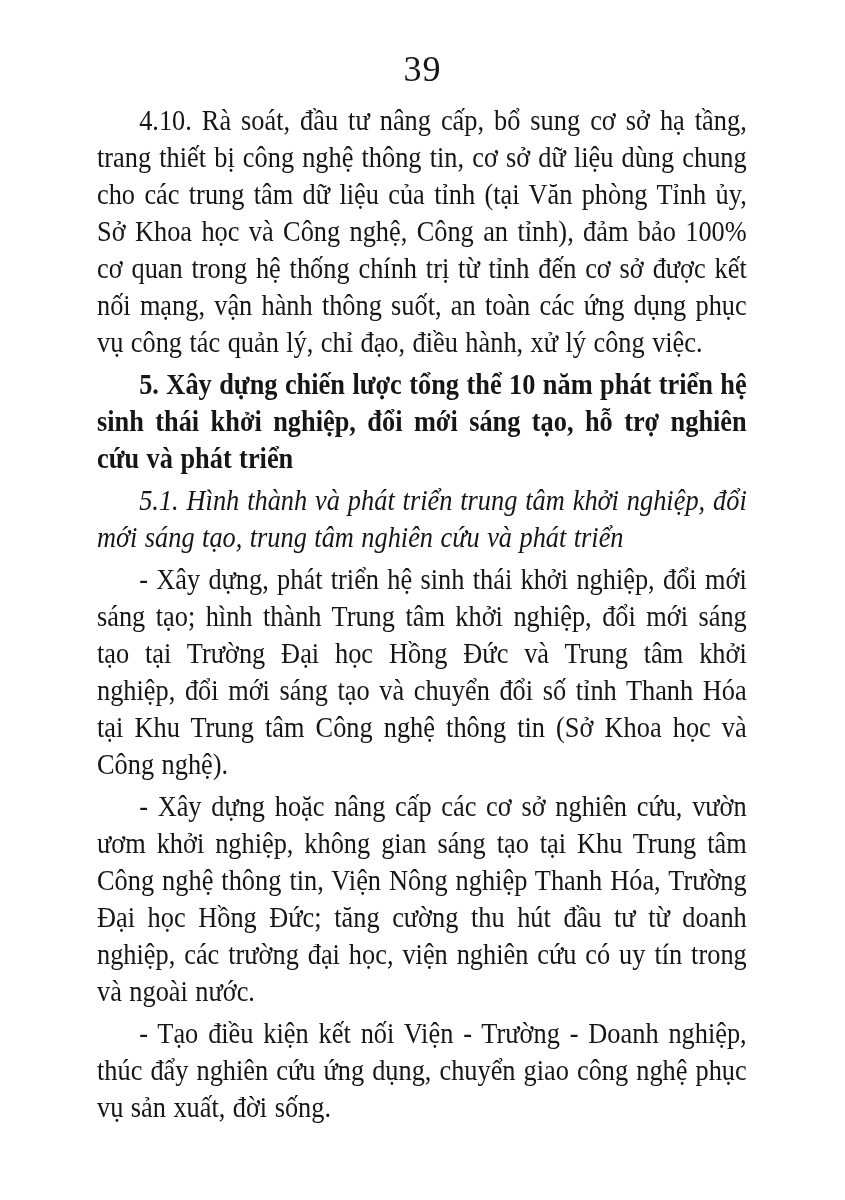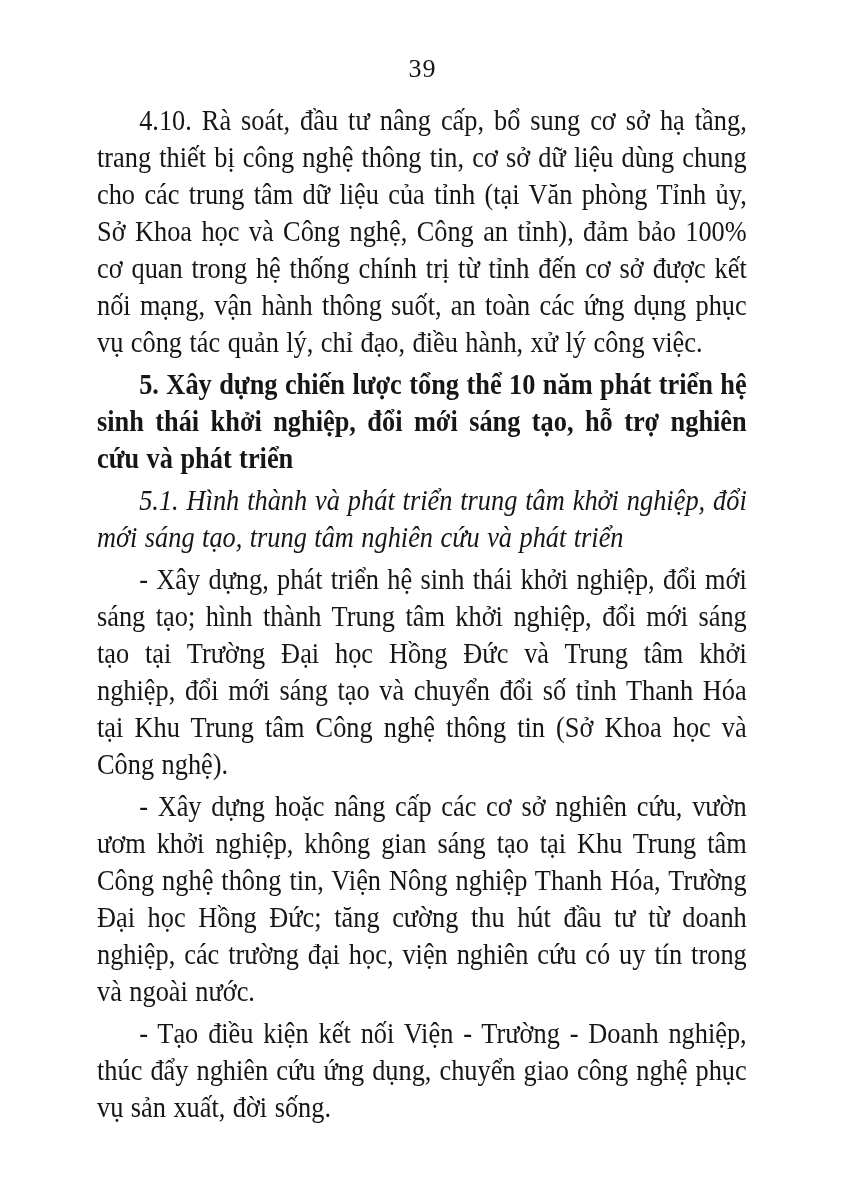--- a/index.html
+++ b/index.html
@@ -15,21 +15,21 @@
     overflow: hidden;
     color: #161616;
     font-family: "Liberation Serif", "DejaVu Serif", serif;
   }
   .page-number {
     position: absolute;
     top: 52px;
     left: 0;
     width: 845px;
     text-align: center;
-    font-size: 26px;
+    font-size: 36px;
     line-height: 34px;
     letter-spacing: 1px;
   }
   
   .content {
     position: absolute;
     left: 97px;
     top: 101px;
     width: 740px;
     transform: scaleX(0.878);

